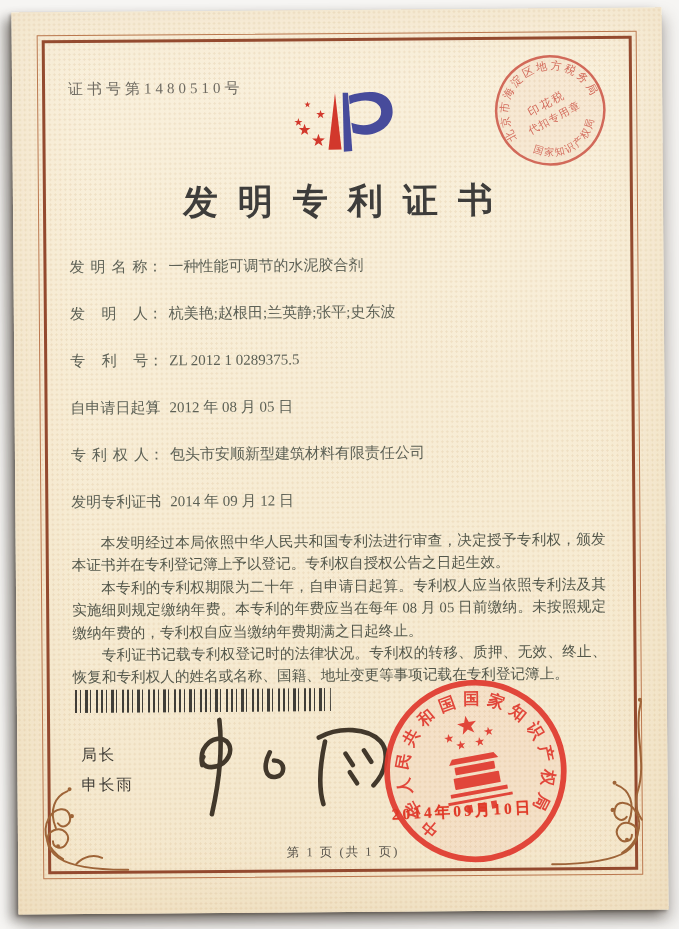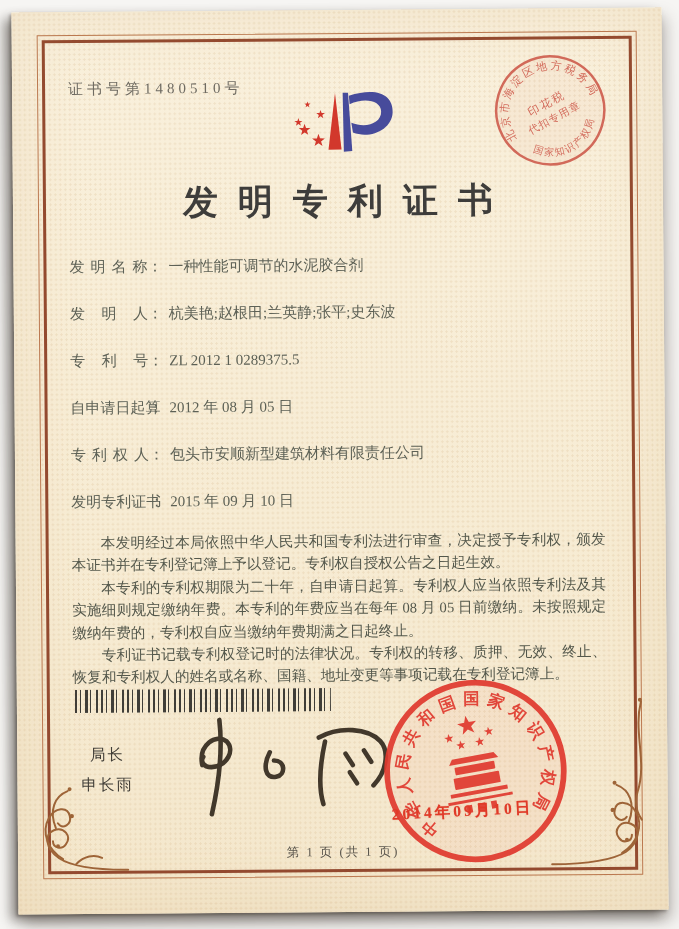--- a/index.html
+++ b/index.html
@@ -51,21 +51,21 @@
   .barcode{
     position:absolute;left:58px;top:678px;width:256px;height:23px;
     background-image:repeating-linear-gradient(90deg,
       #20201e 0 2px, transparent 2px 5px,
       #20201e 5px 6px, transparent 6px 10px,
       #20201e 10px 13px, transparent 13px 15px,
       #20201e 15px 16px, transparent 16px 21px,
       #20201e 21px 23px, transparent 23px 26px);
     opacity:.85;
   }
-  .signer{position:absolute;left:64px;top:728px;font-size:15.5px;color:#3f3c36;letter-spacing:2px;text-align:center;}
+  .signer{position:absolute;left:64px;top:728px;font-size:15.5px;color:#3f3c36;letter-spacing:2px;}
   .signer div{line-height:30px;}
   .signature-script{position:absolute;left:146px;top:696px;width:256px;height:114px;}
   .red-seal{position:absolute;left:362px;top:666px;width:192px;height:192px;transform:rotate(-10deg);opacity:.92;}
   .seal-date{
     position:absolute;left:374px;top:792px;
     font-size:15.5px;font-weight:bold;color:#e03a28;letter-spacing:3px;
     transform:rotate(-2.5deg);text-shadow:0 0 1px rgba(224,58,40,.5);
   }
   .footer{
     position:absolute;left:0;right:0;top:834px;text-align:center;
@@ -159,21 +159,21 @@
     <div class="frow">
       <span class="flabel">专利号</span><span class="fcolon">：</span><span class="fvalue">ZL 2012 1 0289375.5</span>
     </div>
     <div class="frow">
       <span class="flabel">自申请日起算</span><span class="fcolon">：</span><span class="fvalue">2012 年 08 月 05 日</span>
     </div>
     <div class="frow">
       <span class="flabel">专利权人</span><span class="fcolon">：</span><span class="fvalue">包头市安顺新型建筑材料有限责任公司</span>
     </div>
     <div class="frow">
-      <span class="flabel">发明专利证书</span><span class="fcolon">：</span><span class="fvalue">2015 年 09 月 10 日</span>
+      <span class="flabel">发明专利证书</span><span class="fcolon">：</span><span class="fvalue">2014 年 09 月 12 日</span>
     </div>
   </div>
 
   <div class="body-text">
     <p>本发明经过本局依照中华人民共和国专利法进行审查，决定授予专利权，颁发本证书并在专利登记簿上予以登记。专利权自授权公告之日起生效。</p>
     <p>本专利的专利权期限为二十年，自申请日起算。专利权人应当依照专利法及其实施细则规定缴纳年费。本专利的年费应当在每年 08 月 05 日前缴纳。未按照规定缴纳年费的，专利权自应当缴纳年费期满之日起终止。</p>
     <p>专利证书记载专利权登记时的法律状况。专利权的转移、质押、无效、终止、恢复和专利权人的姓名或名称、国籍、地址变更等事项记载在专利登记簿上。</p>
   </div>
 
   <div class="barcode"></div>

